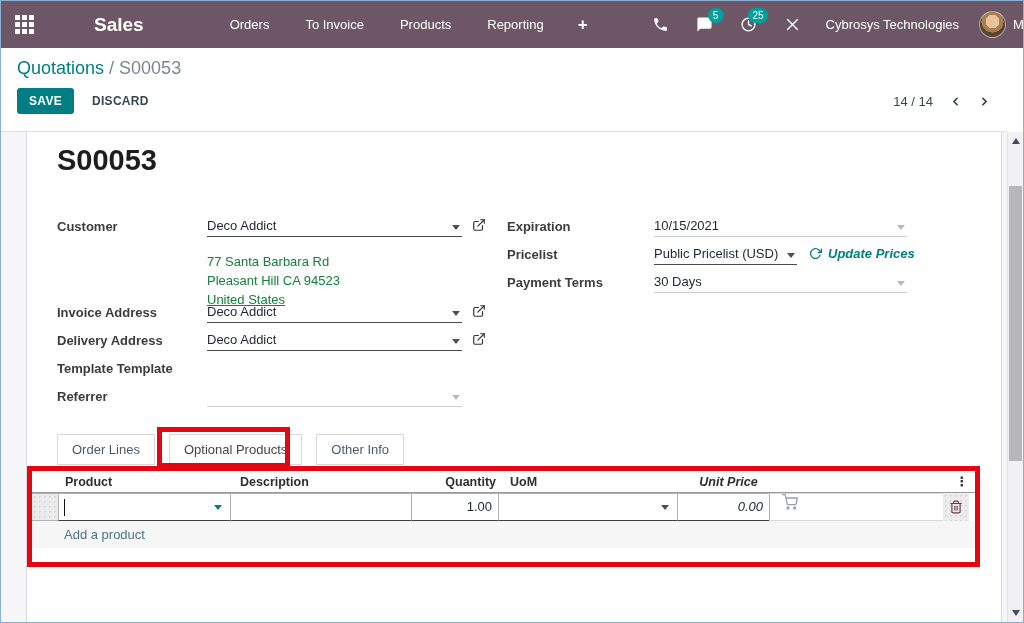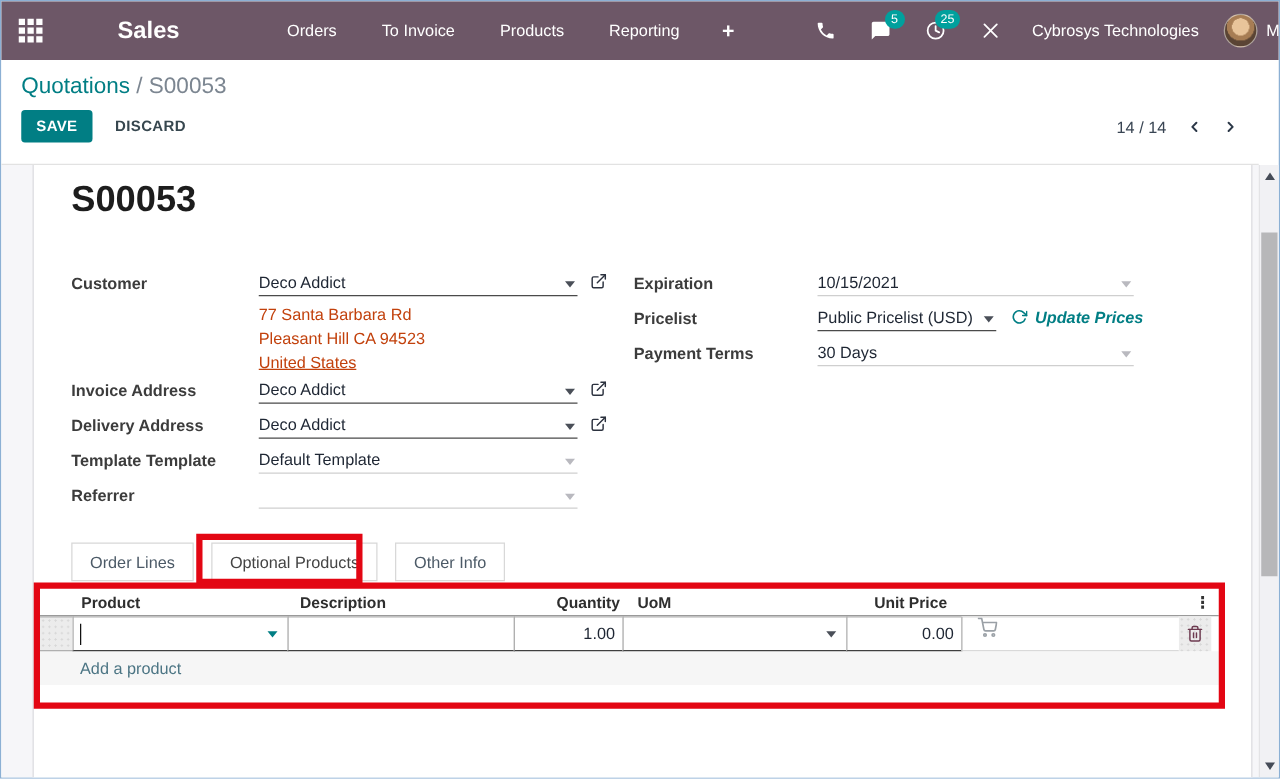--- a/index.html
+++ b/index.html
@@ -55,21 +55,21 @@
   .flabel{position:absolute;width:145px;font-size:13px;font-weight:700;color:#3c3c3c;}
   .fvalue{position:absolute;height:19px;font-size:13px;color:#1e2633;cursor:text;}
   .fvalue.dark{border-bottom:1px solid #4a4a4a;}
   .fvalue.light{border-bottom:1px solid #cfcfcf;}
   .caret{position:absolute;right:2px;top:7px;width:0;height:0;border-left:4px solid transparent;
     border-right:4px solid transparent;border-top:5px solid #4a4f58;cursor:pointer;}
   .caret.lt{border-top-color:#b9b9bf;}
   .caret.teal{border-top-color:var(--accent);}
   .ext-link{position:absolute;left:calc(100% + 10px);top:0;cursor:pointer;}
   .ext-link svg{width:14px;height:14px;stroke:#2c323f;fill:none;stroke-width:2;stroke-linecap:round;stroke-linejoin:round;}
-  .addr{position:absolute;left:180px;font-size:13px;color:#c2410c;line-height:19px;}
+  .addr{position:absolute;left:180px;font-size:13px;color:#15803d;line-height:19px;margin-top:10px;}
   .pricelist-extra{position:absolute;display:flex;align-items:center;gap:6px;cursor:pointer;}
   .pricelist-extra svg{width:13px;height:13px;stroke:var(--accent);fill:none;stroke-width:2.4;stroke-linecap:round;stroke-linejoin:round;}
   .update-link{color:var(--accent);font-weight:700;font-size:13px;}
 
   
   .tabs{position:absolute;left:30px;top:302px;display:flex;align-items:flex-end;gap:14px;}
   .tab{border:1px solid #d8d8d8;background:#fff;padding:7px 14px;font-size:13px;color:#4c5a67;cursor:pointer;white-space:nowrap;}
   .tab.active{color:#444;}
 
   
@@ -81,21 +81,21 @@
   .otable{position:absolute;left:5px;top:339px;width:943px;background:#fff;}
   .trow{display:flex;width:943px;}
   .hrow{height:22px;align-items:center;border-bottom:1px solid #9a9a9a;font-weight:700;font-size:12.5px;color:#2e2e2e;}
   .erow{height:28px;}
   .arow{height:27px;background:#f6f6f6;align-items:center;}
   .c-handle{width:27px;}
   .c-product{width:173px;}
   .c-desc{width:182px;}
   .c-qty{width:88px;}
   .c-uom{width:180px;}
-  .c-price{width:93px;}
+  .c-price{width:93px;font-style:italic;}
   .c-extra{width:174px;}
   .c-trash{width:26px;}
   .hrow .c-product{padding-left:6px;}
   .hrow .c-desc{padding-left:8px;}
   .hrow .c-qty{text-align:right;padding-right:6px;}
   .hrow .c-uom{padding-left:8px;}
   .hrow .c-price{text-align:center;}
   .hrow .c-trash{display:flex;align-items:center;justify-content:center;}
   .kebab{font-size:13px;font-weight:700;color:#333;cursor:pointer;line-height:10px;}
   .cell{position:relative;height:28px;border:1px solid #b0b0b0;border-bottom:1px solid #3f3f3f;margin-left:-1px;background:#fff;}
@@ -233,24 +233,20 @@
         <span>Deco Addict</span>
         <i class="caret"></i>
         <span class="ext-link"><svg viewBox="0 0 24 24">
               <path d="M18 13v6a2 2 0 0 1-2 2H5a2 2 0 0 1-2-2V8a2 2 0 0 1 2-2h6"></path>
               <polyline points="15 3 21 3 21 9"></polyline>
               <line x1="10" y1="14" x2="21" y2="3"></line>
             </svg></span>
       </span>
 
       <span class="flabel" style="left:30px;top:229px;">Template Template</span>
-      <span class="fvalue light" style="left:180px;top:228px;width:255px;">
-        <span>Default Template</span>
-        <i class="caret lt"></i>
-      </span>
 
       <span class="flabel" style="left:30px;top:257px;">Referrer</span>
       <span class="fvalue light" style="left:180px;top:256px;width:255px;">
         <span></span>
         <i class="caret lt"></i>
       </span>
 
       <span class="flabel" style="left:480px;top:87px;">Expiration</span>
       <span class="fvalue light" style="left:627px;top:86px;width:253px;">
         <span>10/15/2021</span>

